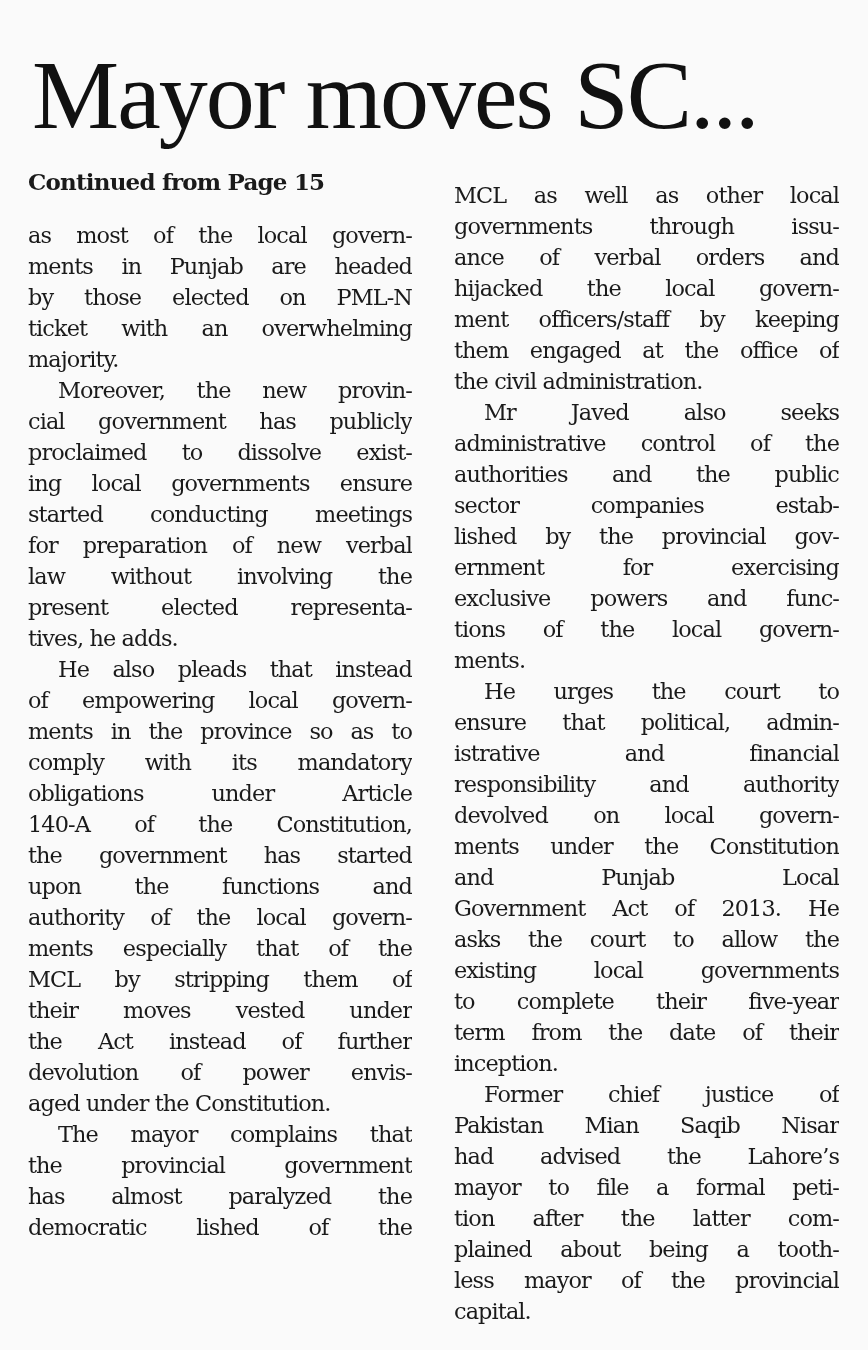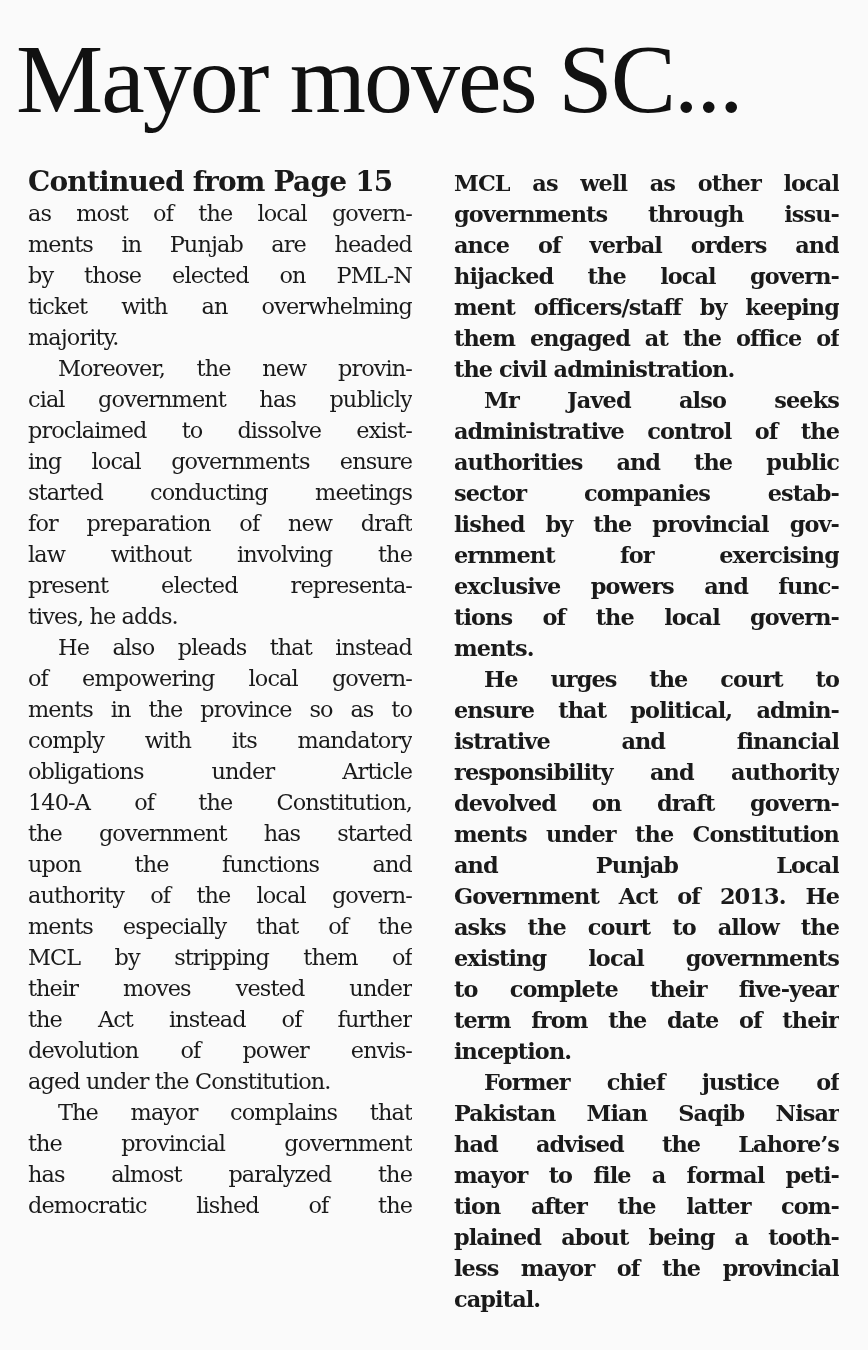--- a/index.html
+++ b/index.html
@@ -12,42 +12,43 @@
       height: 1350px;
       position: relative;
       overflow: hidden;
       color: #1a1a1a;
       font-family: "DejaVu Serif", "Liberation Serif", serif;
     }
     .headline {
       position: absolute;
       left: 16px;
       top: 24px;
-      margin: 0;
+      margin: 16px;
       font-family: "Liberation Serif", serif;
       font-weight: normal;
       font-size: 98px;
       line-height: 110px;
       letter-spacing: -2px;
       color: #111;
       white-space: nowrap;
     }
     .column {
       position: absolute;
       top: 166px;
     }
     .col-left { left: 28px; width: 384px; }
-    .col-right { left: 454px; width: 385px; top: 168px; font-weight: bold; }
+    .col-right { left: 454px; width: 385px; top: 180px; }
     .continued {
       font-family: "DejaVu Serif", serif;
       font-weight: bold;
-      font-size: 28px;
+      font-size: 23px;
       letter-spacing: -0.8px;
       line-height: 32px;
       height: 32px;
+      margin-bottom: 22px;
       color: #1a1a1a;
       white-space: nowrap;
     }
     .line {
       display: block;
       font-family: "DejaVu Serif", serif;
       font-size: 22.4px;
       line-height: 31px;
       height: 31px;
       letter-spacing: -0.9px;
@@ -75,21 +76,21 @@
       <span class="line">as most of the local govern-</span>
       <span class="line">ments in Punjab are headed</span>
       <span class="line">by those elected on PML-N</span>
       <span class="line">ticket with an overwhelming</span>
       <span class="line last">majority.</span>
       <span class="line indent">Moreover, the new provin-</span>
       <span class="line">cial government has publicly</span>
       <span class="line">proclaimed to dissolve exist-</span>
       <span class="line">ing local governments ensure</span>
       <span class="line">started conducting meetings</span>
-      <span class="line">for preparation of new draft</span>
+      <span class="line">for preparation of new verbal</span>
       <span class="line">law without involving the</span>
       <span class="line">present elected representa-</span>
       <span class="line last">tives, he adds.</span>
       <span class="line indent">He also pleads that instead</span>
       <span class="line">of empowering local govern-</span>
       <span class="line">ments in the province so as to</span>
       <span class="line">comply with its mandatory</span>
       <span class="line">obligations under Article</span>
       <span class="line">140-A of the Constitution,</span>
       <span class="line">the government has started</span>
@@ -123,21 +124,21 @@
       <span class="line">sector companies estab-</span>
       <span class="line">lished by the provincial gov-</span>
       <span class="line">ernment for exercising</span>
       <span class="line">exclusive powers and func-</span>
       <span class="line">tions of the local govern-</span>
       <span class="line last">ments.</span>
       <span class="line indent">He urges the court to</span>
       <span class="line">ensure that political, admin-</span>
       <span class="line">istrative and financial</span>
       <span class="line">responsibility and authority</span>
-      <span class="line">devolved on draft govern-</span>
+      <span class="line">devolved on local govern-</span>
       <span class="line">ments under the Constitution</span>
       <span class="line">and Punjab Local</span>
       <span class="line">Government Act of 2013. He</span>
       <span class="line">asks the court to allow the</span>
       <span class="line">existing local governments</span>
       <span class="line">to complete their five-year</span>
       <span class="line">term from the date of their</span>
       <span class="line last">inception.</span>
       <span class="line indent">Former chief justice of</span>
       <span class="line">Pakistan Mian Saqib Nisar</span>

